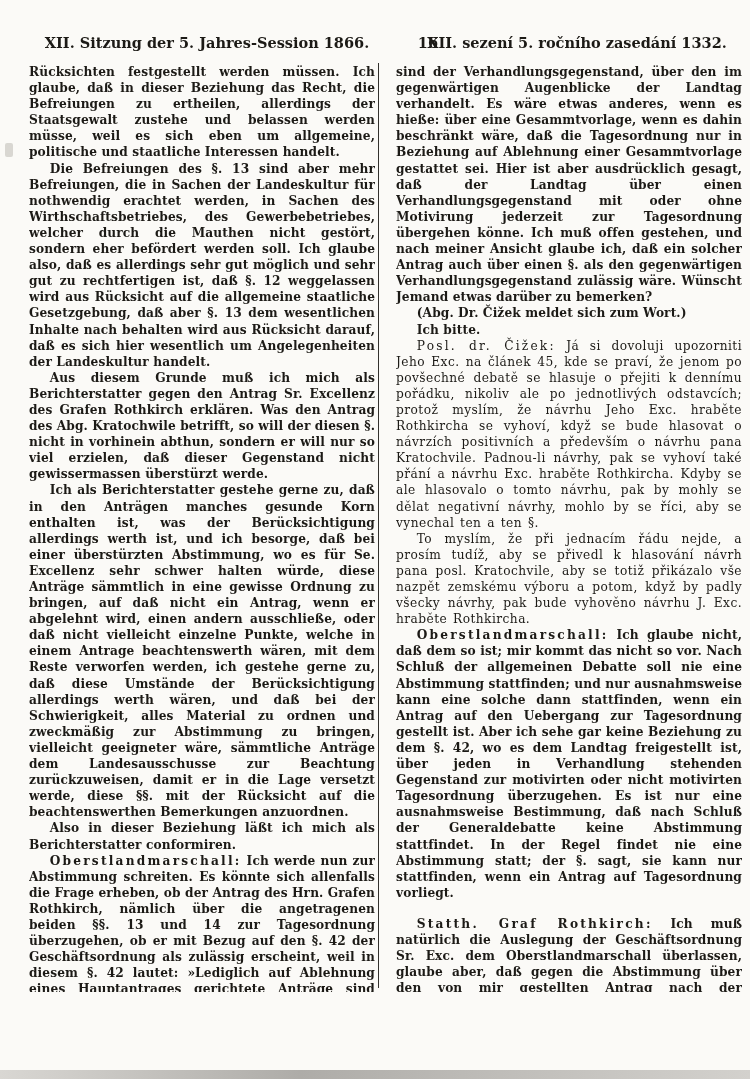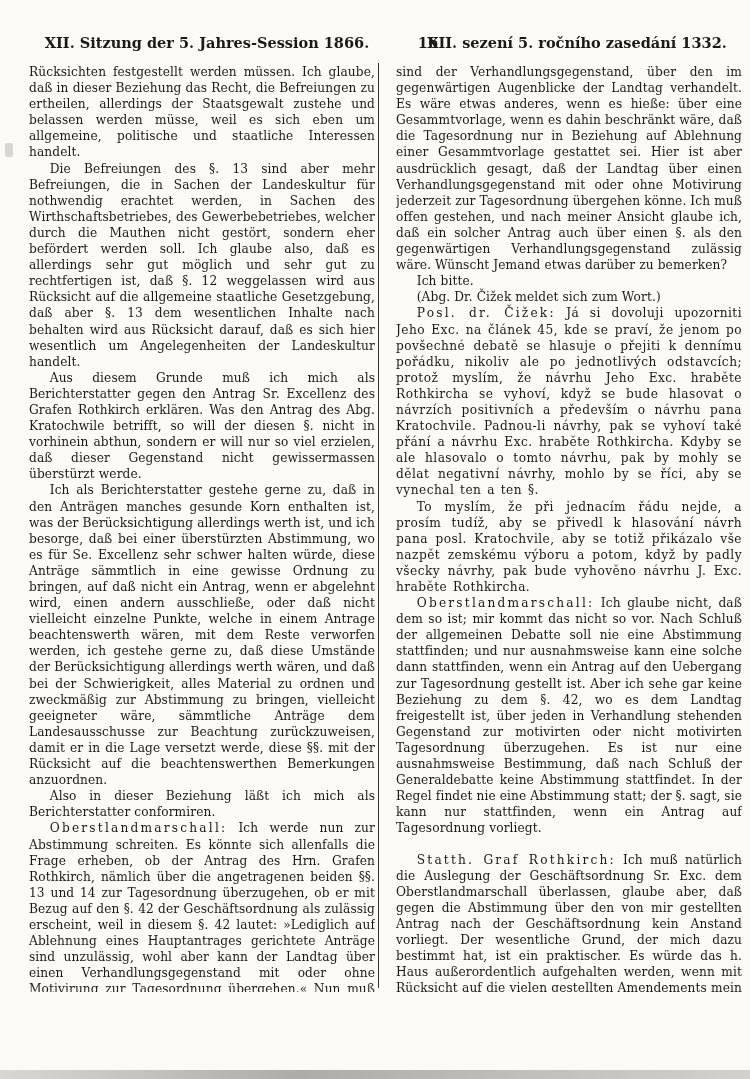--- a/index.html
+++ b/index.html
@@ -59,21 +59,21 @@
     font-size: 12.2px;
     line-height: 16.1px;
     text-align: justify;
   }
   .col-left  { left: 29px; }
   .col-right { left: 396px; }
   .col p { margin: 0; }
   .col p.indent { text-indent: 1.7em; }
   .col p.gap { margin-top: 15px; }
   .fraktur {
-    font-weight: normal;
+    font-weight: bold;
     letter-spacing: 0.1px;
   }
   .antiqua {
     font-weight: normal;
     letter-spacing: 0.45px;
     word-spacing: 1.5px;
   }
   .speaker { letter-spacing: 2.2px; }
   
   .divider {
@@ -121,22 +121,22 @@
       <p class="fraktur indent"><span>Aus diesem Grunde muß ich mich als Berichterstatter gegen den Antrag Sr. Excellenz des Grafen Rothkirch erklären. Was den Antrag des Abg. Kratochwile betrifft, so will der diesen §. nicht in vorhinein abthun, sondern er will nur so viel erzielen, daß dieser Gegenstand nicht gewissermassen überstürzt werde.</span></p>
       <p class="fraktur indent"><span>Ich als Berichterstatter gestehe gerne zu, daß in den Anträgen manches gesunde Korn enthalten ist, was der Berücksichtigung allerdings werth ist, und ich besorge, daß bei einer überstürzten Abstimmung, wo es für Se. Excellenz sehr schwer halten würde, diese Anträge sämmtlich in eine gewisse Ordnung zu bringen, auf daß nicht ein Antrag, wenn er abgelehnt wird, einen andern ausschließe, oder daß nicht vielleicht einzelne Punkte, welche in einem Antrage beachtenswerth wären, mit dem Reste verworfen werden, ich gestehe gerne zu, daß diese Umstände der Berücksichtigung allerdings werth wären, und daß bei der Schwierigkeit, alles Material zu ordnen und zweckmäßig zur Abstimmung zu bringen, vielleicht geeigneter wäre, sämmtliche Anträge dem Landesausschusse zur Beachtung zurückzuweisen, damit er in die Lage versetzt werde, diese §§. mit der Rücksicht auf die beachtenswerthen Bemerkungen anzuordnen.</span></p>
       <p class="fraktur indent"><span>Also in dieser Beziehung läßt ich mich als Berichterstatter conformiren.</span></p>
       <p class="fraktur indent"><span class="speaker">Oberstlandmarschall:</span> <span>Ich werde nun zur Abstimmung schreiten. Es könnte sich allenfalls die Frage erheben, ob der Antrag des Hrn. Grafen Rothkirch, nämlich über die angetragenen beiden §§. 13 und 14 zur Tagesordnung überzugehen, ob er mit Bezug auf den §. 42 der Geschäftsordnung als zulässig erscheint, weil in diesem §. 42 lautet: »Lediglich auf Ablehnung eines Hauptantrages gerichtete Anträge sind unzulässig, wohl aber kann der Landtag über einen Verhandlungsgegenstand mit oder ohne Motivirung zur Tagesordnung übergehen.« Nun muß ich offen gestehen, daß der Ausdruck Verhandlungsgegenstand ein solcher ist, daß er sich auf den §., der jetzt vorliegt, nach meiner Ansicht vollkommen anwenden läßt. Diese beiden §§.</span></p>
     </div>
 
   <div class="divider"></div>
 
   <div class="col col-right">
       <p class="fraktur"><span>sind der Verhandlungsgegenstand, über den im gegenwärtigen Augenblicke der Landtag verhandelt. Es wäre etwas anderes, wenn es hieße: über eine Gesammtvorlage, wenn es dahin beschränkt wäre, daß die Tagesordnung nur in Beziehung auf Ablehnung einer Gesammtvorlage gestattet sei. Hier ist aber ausdrücklich gesagt, daß der Landtag über einen Verhandlungsgegenstand mit oder ohne Motivirung jederzeit zur Tagesordnung übergehen könne. Ich muß offen gestehen, und nach meiner Ansicht glaube ich, daß ein solcher Antrag auch über einen §. als den gegenwärtigen Verhandlungsgegenstand zulässig wäre. Wünscht Jemand etwas darüber zu bemerken?</span></p>
+      <p class="fraktur indent"><span>(Abg. Dr. Čižek meldet sich zum Wort.)</span></p>
       <p class="fraktur indent"><span>Ich bitte.</span></p>
-      <p class="fraktur indent"><span>(Abg. Dr. Čižek meldet sich zum Wort.)</span></p>
       <p class="antiqua indent"><span class="speaker">Posl. dr. Čižek:</span> <span>Já si dovoluji upozorniti Jeho Exc. na článek 45, kde se praví, že jenom po povšechné debatě se hlasuje o přejiti k dennímu pořádku, nikoliv ale po jednotlivých odstavcích; protož myslím, že návrhu Jeho Exc. hraběte Rothkircha se vyhoví, když se bude hlasovat o návrzích positivních a především o návrhu pana Kratochvile. Padnou-li návrhy, pak se vyhoví také přání a návrhu Exc. hraběte Rothkircha. Kdyby se ale hlasovalo o tomto návrhu, pak by mohly se dělat negativní návrhy, mohlo by se říci, aby se vynechal ten a ten §.</span></p>
       <p class="antiqua indent"><span>To myslím, že při jednacím řádu nejde, a prosím tudíž, aby se přivedl k hlasování návrh pana posl. Kratochvile, aby se totiž přikázalo vše nazpět zemskému výboru a potom, když by padly všecky návrhy, pak bude vyhověno návrhu J. Exc. hraběte Rothkircha.</span></p>
       <p class="fraktur indent"><span class="speaker">Oberstlandmarschall:</span> <span>Ich glaube nicht, daß dem so ist; mir kommt das nicht so vor. Nach Schluß der allgemeinen Debatte soll nie eine Abstimmung stattfinden; und nur ausnahmsweise kann eine solche dann stattfinden, wenn ein Antrag auf den Uebergang zur Tagesordnung gestellt ist. Aber ich sehe gar keine Beziehung zu dem §. 42, wo es dem Landtag freigestellt ist, über jeden in Verhandlung stehenden Gegenstand zur motivirten oder nicht motivirten Tagesordnung überzugehen. Es ist nur eine ausnahmsweise Bestimmung, daß nach Schluß der Generaldebatte keine Abstimmung stattfindet. In der Regel findet nie eine Abstimmung statt; der §. sagt, sie kann nur stattfinden, wenn ein Antrag auf Tagesordnung vorliegt.</span></p>
       <p class="fraktur indent gap"><span class="speaker">Statth. Graf Rothkirch:</span> <span>Ich muß natürlich die Auslegung der Geschäftsordnung Sr. Exc. dem Oberstlandmarschall überlassen, glaube aber, daß gegen die Abstimmung über den von mir gestellten Antrag nach der Geschäftsordnung kein Anstand vorliegt. Der wesentliche Grund, der mich dazu bestimmt hat, ist ein praktischer. Es würde das h. Haus außerordentlich aufgehalten werden, wenn mit Rücksicht auf die vielen gestellten Amendements mein ablehnender Antrag nur dadurch zur Geltung käme,</span></p>
     </div>
 
   <div class="bottom-edge"></div>
 
 </div>
 

